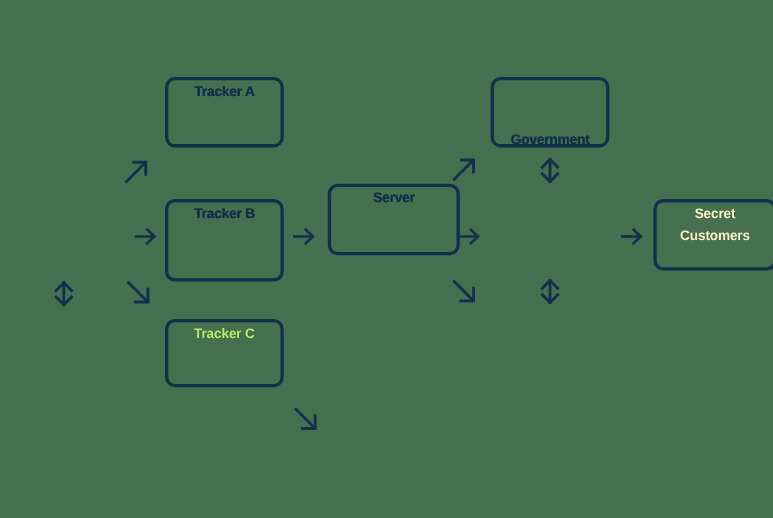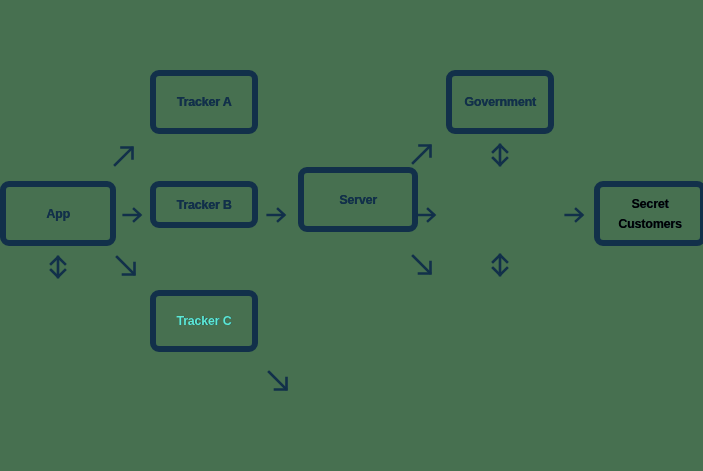--- a/index.html
+++ b/index.html
@@ -16,25 +16,25 @@
   #canvas {
     position: relative;
     width: 703px;
     height: 471px;
     background: #477050;
   }
 
   .node {
     position: absolute;
     box-sizing: border-box;
-    border: 6px solid #84cc16;
+    border: 3px solid #84cc16;
     border-radius: 9px;
     background: transparent;
     display: flex;
-    align-items: center;
+    align-items: flex-start;
     justify-content: center;
     text-align: center;
   }
   .node .label {
     color: #12304a;
     font-family: "Liberation Sans", sans-serif;
     font-weight: bold;
     font-size: 12.5px;
     line-height: 20px;
     letter-spacing: -0.2px;
@@ -46,40 +46,37 @@
   .arrow {
     position: absolute;
     color: #12304a;
   }
   .arrow svg { display: block; }
 </style>
 </head>
 <body>
 
 <div id="canvas">
-    <div class="node" style="left: 0px; top: 181px; width: 116px; height: 65px; border-color: rgb(18, 48, 74);">
-      <span class="label" style="color: rgb(18, 48, 74);">App</span>
-    </div>
     <div class="node" style="left: 150px; top: 70px; width: 108px; height: 64px; border-color: rgb(18, 48, 74);">
       <span class="label" style="color: rgb(18, 48, 74);">Tracker A</span>
     </div>
-    <div class="node" style="left: 150px; top: 181px; width: 108px; height: 47px; border-color: rgb(18, 48, 74);">
+    <div class="node" style="left: 150px; top: 181px; width: 108px; height: 75px; border-color: rgb(18, 48, 74);">
       <span class="label" style="color: rgb(18, 48, 74);">Tracker B</span>
     </div>
     <div class="node" style="left: 150px; top: 290px; width: 108px; height: 62px; border-color: rgb(18, 48, 74);">
-      <span class="label" style="color: #5eead4;">Tracker C</span>
+      <span class="label" style="color: #bef264;">Tracker C</span>
     </div>
     <div class="node" style="left: 298px; top: 167px; width: 120px; height: 65px; border-color: rgb(18, 48, 74);">
       <span class="label" style="color: rgb(18, 48, 74);">Server</span>
     </div>
     <div class="node" style="left: 446px; top: 70px; width: 108px; height: 64px; border-color: rgb(18, 48, 74);">
-      <span class="label" style="color: rgb(18, 48, 74);">Government</span>
+      <span class="label" style="color: rgb(18, 48, 74); margin-top: 44px;">Government</span>
     </div>
     <div class="node" style="left: 594px; top: 181px; width: 112px; height: 65px; border-color: rgb(18, 48, 74);">
-      <span class="label" style="color: #000000;">Secret
+      <span class="label" style="color: #fef9c3;">Secret
 Customers</span>
     </div>
     <div class="arrow" style="left: 118px; top: 200px; width: 30px; height: 30px;">
       <svg width="30" height="30" viewBox="0 0 32 32" fill="none" stroke="#12304a" stroke-width="2.6" stroke-linecap="square" stroke-linejoin="miter">
         <path d="M6 16 H23"></path>
         <path d="M17 9.5 L24 16 L17 22.5"></path>
       </svg>
     </div>
     <div class="arrow" style="left: 108px; top: 140px; width: 32px; height: 32px;">
       <svg width="32" height="32" viewBox="0 0 32 32" fill="none" stroke="#12304a" stroke-width="2.6" stroke-linecap="square" stroke-linejoin="miter">

